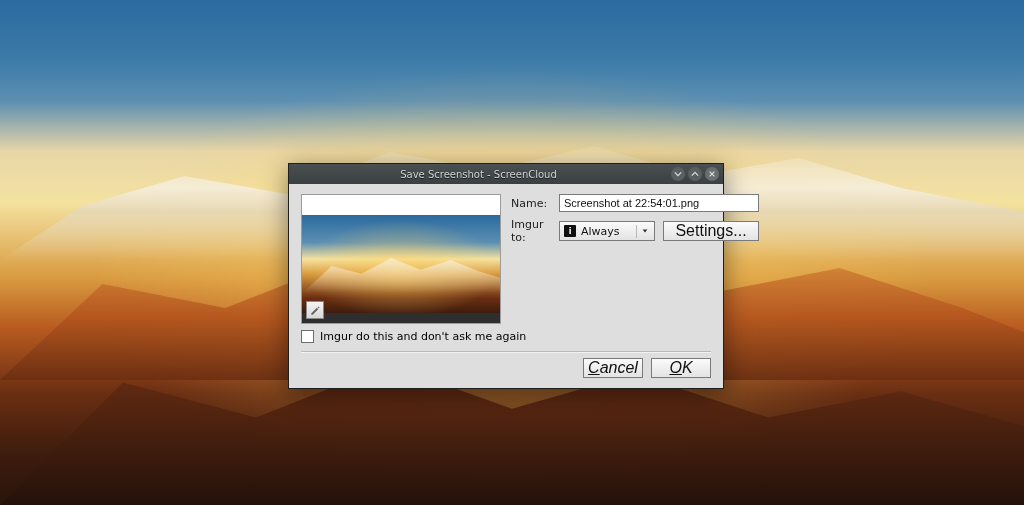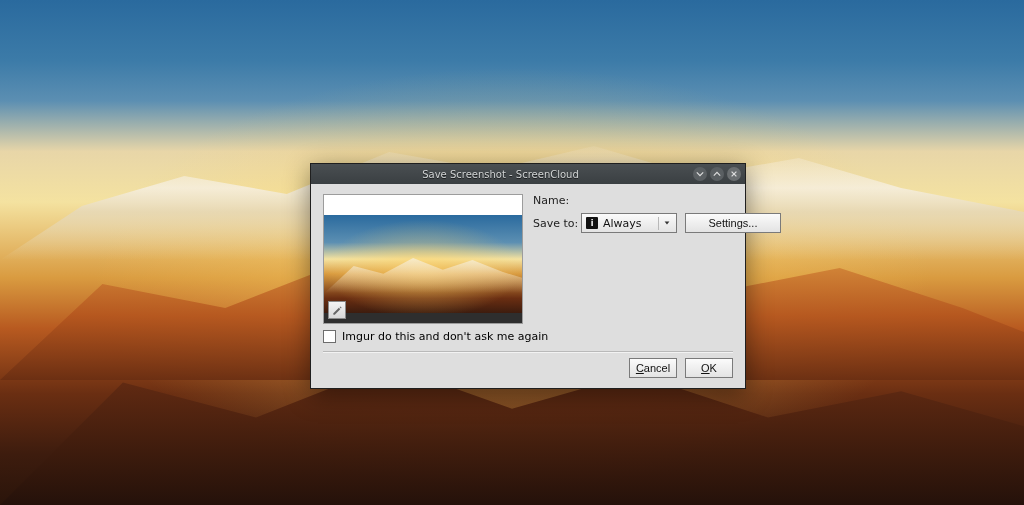--- a/index.html
+++ b/index.html
@@ -22,21 +22,21 @@
     clip-path: polygon(0% 100%, 8% 55%, 18% 30%, 28% 45%, 38% 10%, 48% 25%, 58% 5%, 68% 30%, 78% 15%, 88% 40%, 100% 60%, 100% 100%); opacity:.85; }
   .ridge.r2 { top:220px; height:160px;
     background: linear-gradient(to bottom, #e9a84a, #b4551e 60%, #6a2e12);
     clip-path: polygon(0% 100%, 10% 40%, 22% 55%, 34% 25%, 46% 50%, 58% 20%, 70% 45%, 82% 30%, 94% 55%, 100% 70%, 100% 100%); opacity:.9; }
   .ridge.r3 { top:330px; height:175px;
     background: linear-gradient(to bottom, #7a3416, #461f0e 60%, #24110a);
     clip-path: polygon(0% 100%, 12% 30%, 25% 50%, 38% 20%, 50% 45%, 62% 25%, 75% 50%, 88% 35%, 100% 55%, 100% 100%); opacity:.95; }
 
   .window {
     position: absolute;
-    left: 310px; top: 163px;
+    left: 288px; top: 163px;
     width: 436px;
     background: #dcdcdc;
     border: 1px solid #1f1f1f;
     box-shadow: 0 6px 24px rgba(0,0,0,.45);
   }
   .titlebar {
     height: 20px;
     background: linear-gradient(to bottom, #4a4f52, #3a3f42);
     color: #cfd2d3;
     display: flex; align-items: center;
@@ -90,34 +90,34 @@
   .combo .icon {
     width:12px; height:12px; background:#111; margin-right:5px; border-radius:1px;
     display:flex; align-items:center; justify-content:center; color:#fff; font-size:8px; font-weight:bold;
   }
   .combo .val { flex:1; color:#111; }
   .combo .caret { width:16px; text-align:center; border-left:1px solid #b8b8b8; }
   .combo .caret svg { width:8px; height:8px; }
   .btn {
     height:20px; border:1px solid #7a7a7a;
     background:linear-gradient(to bottom,#fbfbfb,#e3e3e3);
-    padding:0 12px; font-size:11px; color:#111; cursor:pointer;
+    padding:0 12px; font-size:16px; color:#111; cursor:pointer;
     display:inline-flex; align-items:center; justify-content:center;
   }
   .settings-btn { width:96px; margin-left:8px; }
 
   .check-row { display:flex; align-items:center; margin-top:6px; }
   .checkbox {
     width:13px; height:13px; border:1px solid #6d6d6d; background:#fff; margin-right:6px; cursor:pointer;
     display:inline-flex; align-items:center; justify-content:center;
   }
 
   .divider { height:1px; background:#b9b9b9; margin:8px 0 6px 0; box-shadow:0 1px 0 #f2f2f2; }
   .footer { display:flex; justify-content:flex-end; gap:8px; }
-  .footer .btn { width:48px; }
+  .footer .btn { width:60px;font-style:italic; }
   .mnemonic { text-decoration: underline; }
 </style>
 </head>
 <body>
 
 <div class="desktop">
   <div class="ridge r1"></div>
   <div class="ridge r2"></div>
   <div class="ridge r3"></div>
 
@@ -153,23 +153,24 @@
                 <path d="M2 14 L4 14 L12 6 L10 4 L2 12 Z" fill="#666"></path>
                 <path d="M11 3 L13 5 L14 4 L12 2 Z" fill="#666"></path>
               </svg>
             </div>
           </div>
         </div>
 
         <div class="form-col">
           <div class="row">
             <span class="lbl">Name:</span>
+            <input class="text-input" type="text" value="Screenshot at 22:54:01.png" style="">
           </div>
           <div class="row">
-            <span class="lbl">Save to:</span>
+            <span class="lbl">Imgur to:</span>
             <div class="combo">
               <span class="icon">i</span>
               <span class="val">Always</span>
               <span class="caret">
                 <svg viewBox="0 0 10 10">
                     <path d="M2 3 L5 7 L8 3 Z" fill="#333"></path>
                   </svg>
               </span>
             </div>
             <button class="btn settings-btn">

